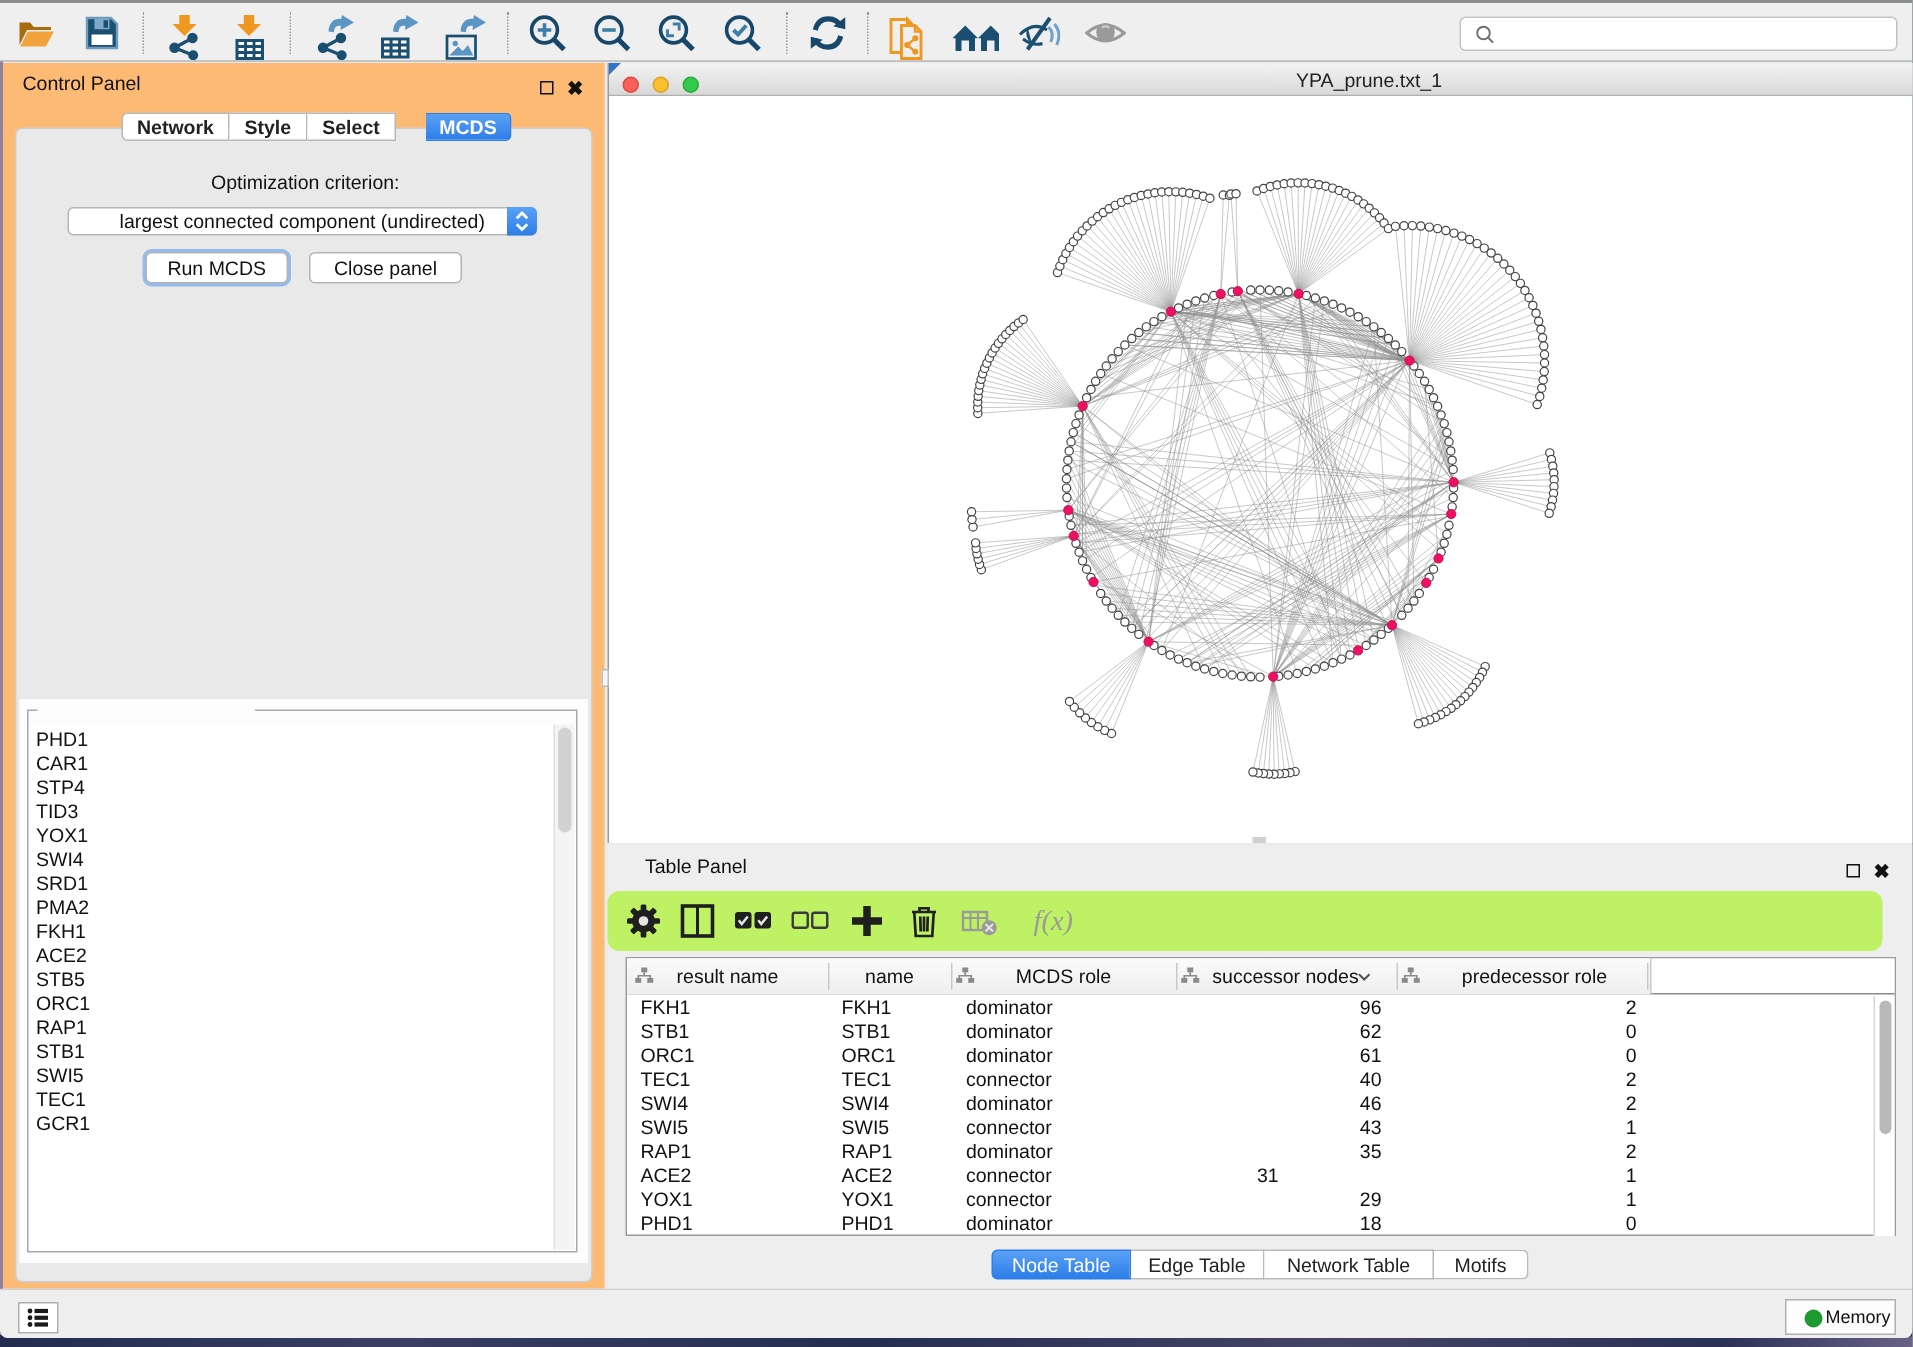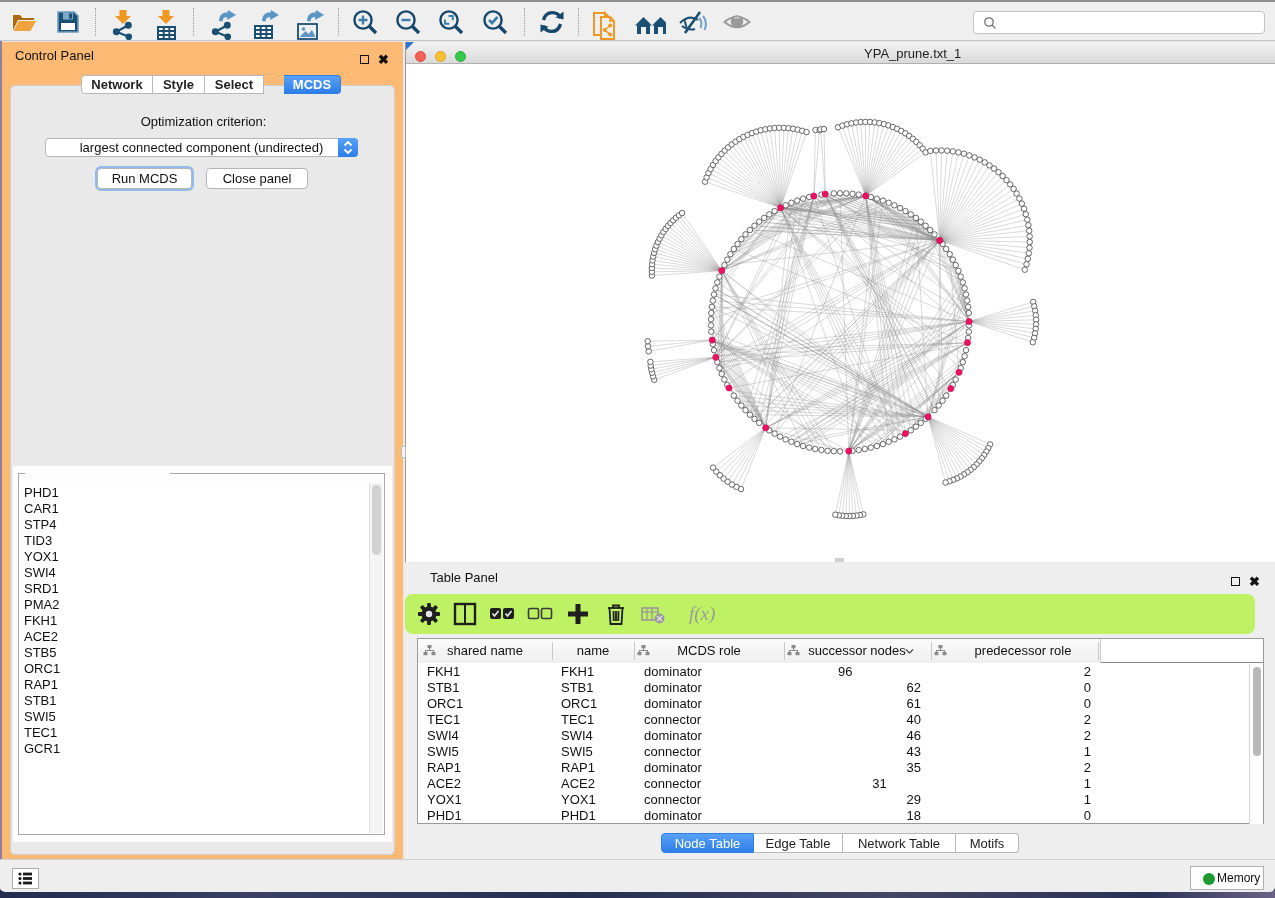--- a/index.html
+++ b/index.html
@@ -1076,21 +1076,21 @@
         <div class="hsep" style="left:513px"></div>
         <div class="hsep" style="left:680px"></div>
         <svg class="abs" style="left:5px;top:5px" width="13" height="13" viewBox="0 0 13 13">
           <g fill="#8a8a8a">
             <rect x="4.5" y="1" width="4" height="3.2"></rect>
             <rect x="0.5" y="8" width="4" height="3.2"></rect>
             <rect x="8.5" y="8" width="4" height="3.2"></rect>
             <path d="M6.5 4 L6.5 6 M2.5 8 L2.5 6.5 L10.5 6.5 L10.5 8" stroke="#8a8a8a" stroke-width="1.1" fill="none"></path>
           </g>
         </svg>
-        <div class="hcell" style="left:0;width:134px">shared name</div>
+        <div class="hcell" style="left:0;width:134px">result name</div>
         <div class="hcell" style="left:134px;width:82px">name</div>
         <svg class="abs" style="left:219px;top:5px" width="13" height="13" viewBox="0 0 13 13">
           <g fill="#8a8a8a">
             <rect x="4.5" y="1" width="4" height="3.2"></rect>
             <rect x="0.5" y="8" width="4" height="3.2"></rect>
             <rect x="8.5" y="8" width="4" height="3.2"></rect>
             <path d="M6.5 4 L6.5 6 M2.5 8 L2.5 6.5 L10.5 6.5 L10.5 8" stroke="#8a8a8a" stroke-width="1.1" fill="none"></path>
           </g>
         </svg>
         <div class="hcell" style="left:216px;width:150px">MCDS role</div>
@@ -1112,21 +1112,21 @@
             <rect x="0.5" y="8" width="4" height="3.2"></rect>
             <rect x="8.5" y="8" width="4" height="3.2"></rect>
             <path d="M6.5 4 L6.5 6 M2.5 8 L2.5 6.5 L10.5 6.5 L10.5 8" stroke="#8a8a8a" stroke-width="1.1" fill="none"></path>
           </g>
         </svg>
         <div class="hcell" style="left:530px;width:150px">predecessor role</div>
     </div>
     <div class="trow" style="left:9px;top:25px">FKH1</div>
       <div class="trow" style="left:143px;top:25px">FKH1</div>
       <div class="trow" style="left:226px;top:25px">dominator</div>
-      <div class="trow" style="left:420px;top:25px;width:83px;text-align:left">96</div>
+      <div class="trow" style="left:420px;top:25px;width:83px;text-align:right">96</div>
       <div class="trow" style="left:590px;top:25px;width:83px;text-align:right">2</div>
       <div class="trow" style="left:9px;top:41px">STB1</div>
       <div class="trow" style="left:143px;top:41px">STB1</div>
       <div class="trow" style="left:226px;top:41px">dominator</div>
       <div class="trow" style="left:420px;top:41px;width:83px;text-align:right">62</div>
       <div class="trow" style="left:590px;top:41px;width:83px;text-align:right">0</div>
       <div class="trow" style="left:9px;top:57px">ORC1</div>
       <div class="trow" style="left:143px;top:57px">ORC1</div>
       <div class="trow" style="left:226px;top:57px">dominator</div>
       <div class="trow" style="left:420px;top:57px;width:83px;text-align:right">61</div>
@@ -1147,21 +1147,21 @@
       <div class="trow" style="left:420px;top:105px;width:83px;text-align:right">43</div>
       <div class="trow" style="left:590px;top:105px;width:83px;text-align:right">1</div>
       <div class="trow" style="left:9px;top:121px">RAP1</div>
       <div class="trow" style="left:143px;top:121px">RAP1</div>
       <div class="trow" style="left:226px;top:121px">dominator</div>
       <div class="trow" style="left:420px;top:121px;width:83px;text-align:right">35</div>
       <div class="trow" style="left:590px;top:121px;width:83px;text-align:right">2</div>
       <div class="trow" style="left:9px;top:137px">ACE2</div>
       <div class="trow" style="left:143px;top:137px">ACE2</div>
       <div class="trow" style="left:226px;top:137px">connector</div>
-      <div class="trow" style="left:420px;top:137px;width:83px;text-align:center">31</div>
+      <div class="trow" style="left:420px;top:137px;width:83px;text-align:left">31</div>
       <div class="trow" style="left:590px;top:137px;width:83px;text-align:right">1</div>
       <div class="trow" style="left:9px;top:153px">YOX1</div>
       <div class="trow" style="left:143px;top:153px">YOX1</div>
       <div class="trow" style="left:226px;top:153px">connector</div>
       <div class="trow" style="left:420px;top:153px;width:83px;text-align:right">29</div>
       <div class="trow" style="left:590px;top:153px;width:83px;text-align:right">1</div>
       <div class="trow" style="left:9px;top:169px">PHD1</div>
       <div class="trow" style="left:143px;top:169px">PHD1</div>
       <div class="trow" style="left:226px;top:169px">dominator</div>
       <div class="trow" style="left:420px;top:169px;width:83px;text-align:right">18</div>

